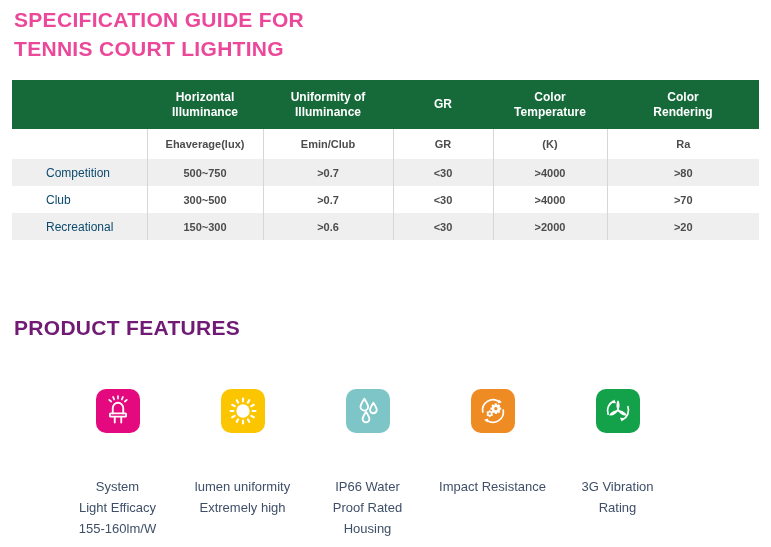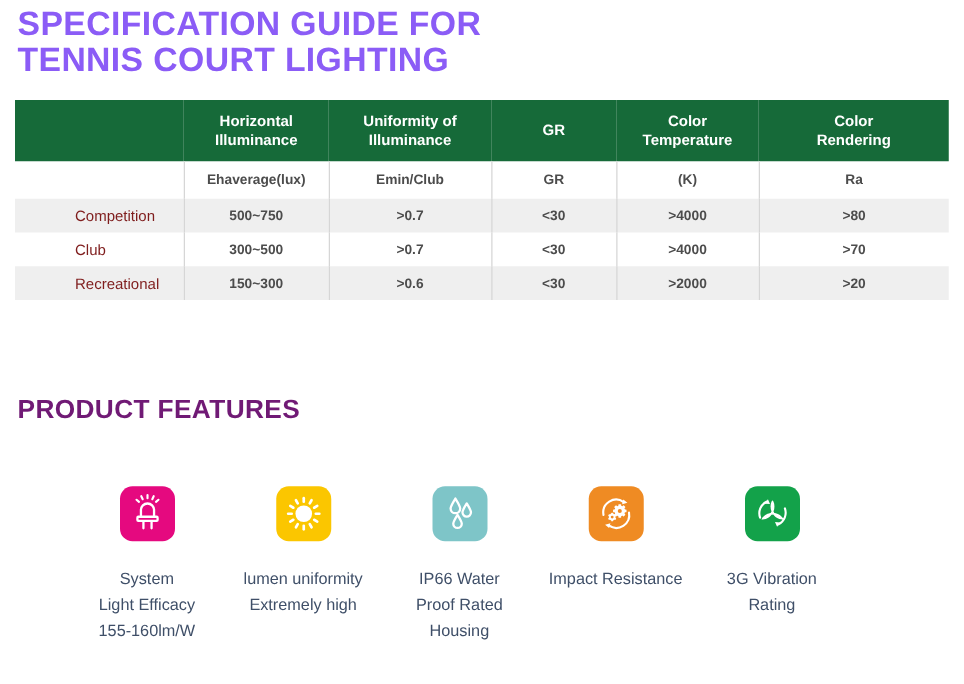--- a/index.html
+++ b/index.html
@@ -3,21 +3,21 @@
 <meta charset="utf-8">
 <style>
   html,body{margin:0;padding:0;}
   body{
     width:771px;height:547px;background:#ffffff;position:relative;
     font-family:"Liberation Sans", sans-serif;overflow:hidden;
   }
   
   .doc-title{
     position:absolute;left:14px;top:5px;margin:0;
-    font-size:27px;font-weight:bold;color:#8b5cf6;line-height:29px;letter-spacing:.3px;
+    font-size:21px;font-weight:bold;color:#ec4899;line-height:29px;letter-spacing:.3px;
   }
   .doc-title span{display:block;}
   .features-title{
     position:absolute;left:14px;top:317px;margin:0;
     font-size:21px;font-weight:bold;color:#701a75;letter-spacing:.3px;line-height:22px;
   }
   
   .spec-table{
     position:absolute;left:12px;top:80px;width:747px;
     border-collapse:collapse;table-layout:fixed;
@@ -30,27 +30,27 @@
     height:49px;text-align:center;vertical-align:middle;
     white-space:pre-line;line-height:15px;padding:0;
   }
   .spec-table td{
     text-align:center;vertical-align:middle;padding:0;
     font-size:11px;color:#4C4C4C;
   }
   .spec-table tbody td + td{border-left:1px solid #D6D6D6;font-weight:bold;}
   .spec-table tr.units td{height:30px;}
   .spec-table tr.datarow td{height:27px;}
-  .spec-table td.rowlabel{text-align:left;padding-left:48px;font-size:12px;color:#7f1d1d;}
+  .spec-table td.rowlabel{text-align:left;padding-left:34px;font-size:12px;color:#0c4a6e;}
   .spec-table tr.stripe td{background:#EFEFEF;}
   
   .features{
     position:absolute;left:55px;top:389px;width:625px;display:flex;
   }
-  .feature{width:125px;display:flex;flex-direction:column;align-items:center;}
+  .feature{width:125px;display:flex;flex-direction:column;align-items:center;gap:24px;}
   .tile{
     width:44px;height:44px;border-radius:10px;
     display:flex;align-items:center;justify-content:center;flex:0 0 auto;
   }
   .tile svg{width:34px;height:34px;display:block;}
   .tile-pink{background:#E5097F}
   .tile-yellow{background:#FBC600}
   .tile-teal{background:#7EC5C8}
   .tile-orange{background:#EF8B23}
   .tile-green{background:#13A24A}

